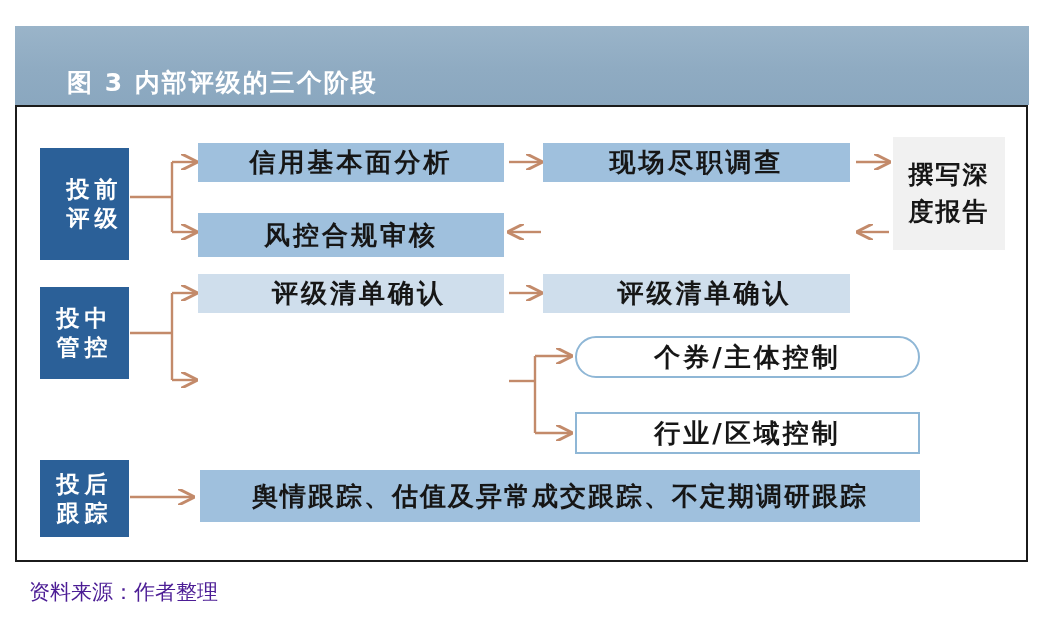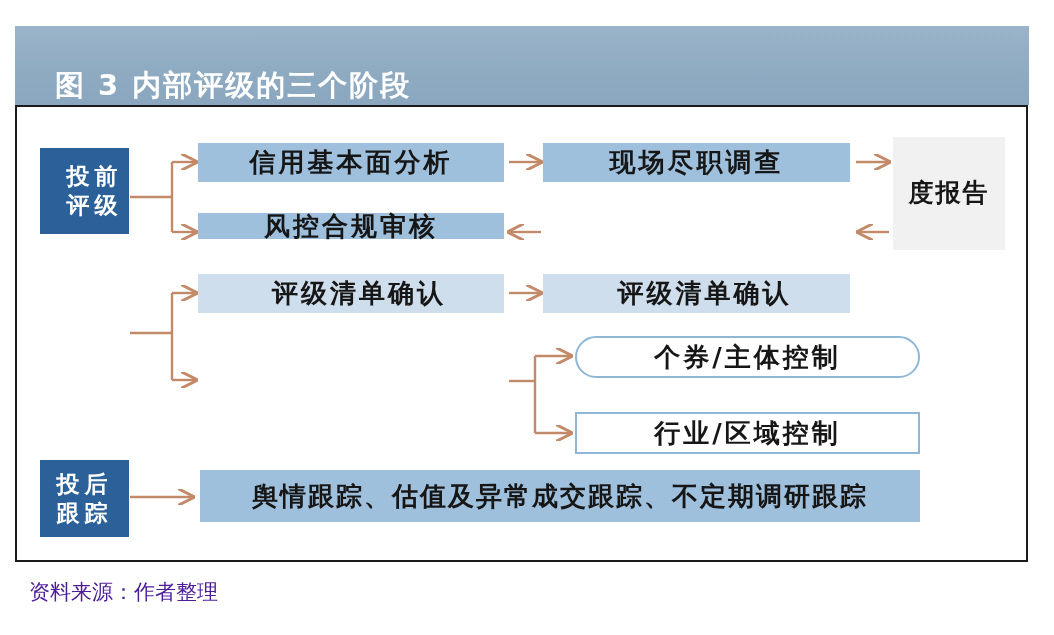--- a/index.html
+++ b/index.html
@@ -22,23 +22,23 @@
   #header-bar {
     position: absolute;
     left: 15px;
     top: 26px;
     width: 1014px;
     height: 79px;
     background: linear-gradient(180deg, #9ab4c9 0%, #8fabc2 55%, #8aa7bf 100%);
   }
   #header-title {
     position: absolute;
-    left: 40px;
+    left: 52px;
     top: 40px;
-    font-size: 29px;
+    font-size: 25px;
     font-weight: bold;
     color: #ffffff;
     letter-spacing: 2px;
     white-space: nowrap;
     font-family: "DejaVu Sans", "Liberation Sans", sans-serif;
   }
 
   
   #content-frame {
     position: absolute;
@@ -163,42 +163,47 @@
 
       <path d="M 509 381 L 535 381"></path>
       <path d="M 535 356 L 535 433"></path>
       <path d="M 535 356 L 571 356" marker-end="url(#ah-r)"></path>
       <path d="M 535 433 L 571 433" marker-end="url(#ah-r)"></path>
 
       <path d="M 130 497 L 193 497" marker-end="url(#ah-r)"></path>
     </g>
   </svg>
 
-  <div class="node stage" style="left:40px; top:148px; width:89px; height:86px;padding-left:20px;">
+  <div class="node stage" style="left:40px; top:148px; width:89px; height:112px;padding-left:20px;">
     <span>投前</span>
     <span>评级</span>
   </div>
 
   <div class="node fill-dark" style="left:198px; top:143px; width:306px; height:39px;">
     <span>信用基本面分析</span>
   </div>
 
   <div class="node fill-dark" style="left:543px; top:143px; width:307px; height:39px;">
     <span>现场尽职调查</span>
   </div>
 
   <div class="node fill-gray" style="left:893px; top:137px; width:112px; height:113px; flex-direction:column;">
+    <span>撰写深</span>
     <span>度报告</span>
   </div>
 
 
-  <div class="node fill-dark" style="left:198px; top:213px; width:306px; height:26px;">
+  <div class="node fill-dark" style="left:198px; top:213px; width:306px; height:44px;">
     <span>风控合规审核</span>
   </div>
 
+  <div class="node stage" style="left:40px; top:287px; width:89px; height:92px;">
+    <span>投中</span>
+    <span>管控</span>
+  </div>
 
   <div class="node fill-light" style="left:198px; top:274px; width:306px; height:39px;">
     <span>评级清单确认</span>
   </div>
 
   <div class="node fill-light" style="left:543px; top:274px; width:307px; height:39px;">
     <span>评级清单确认</span>
   </div>
 
 

